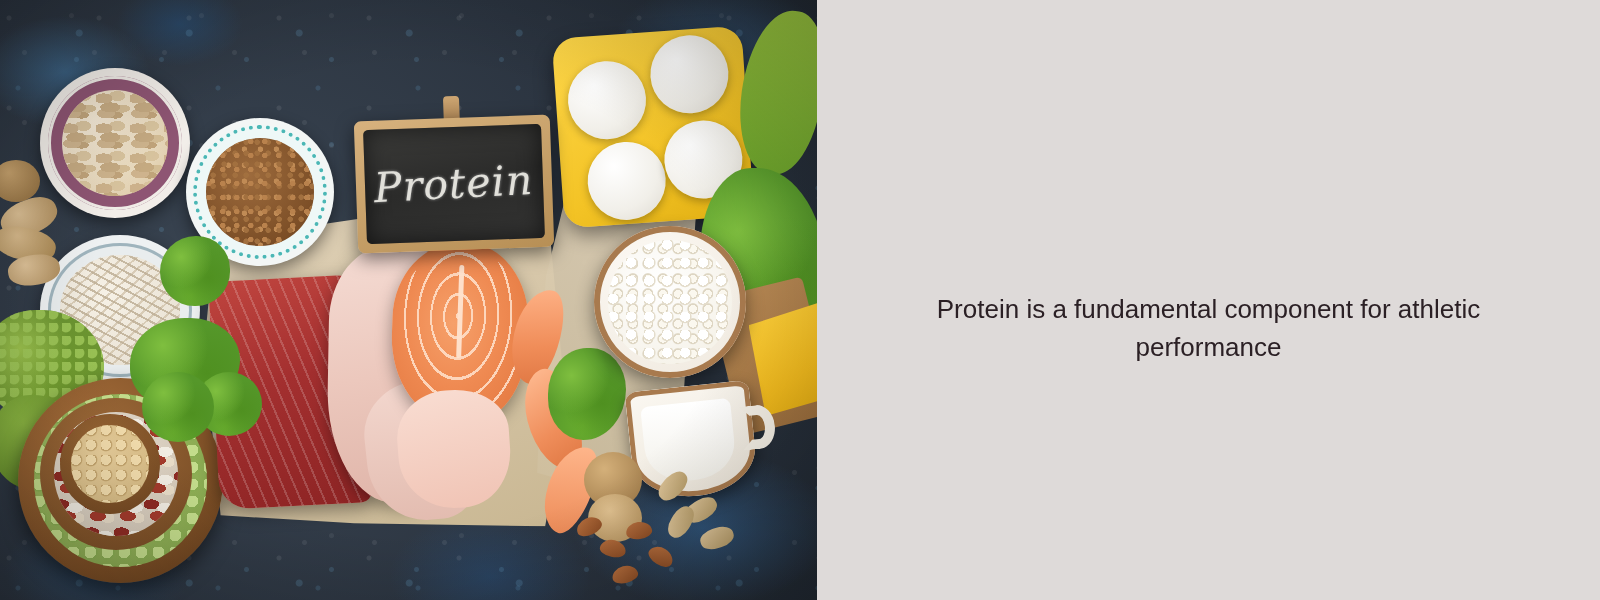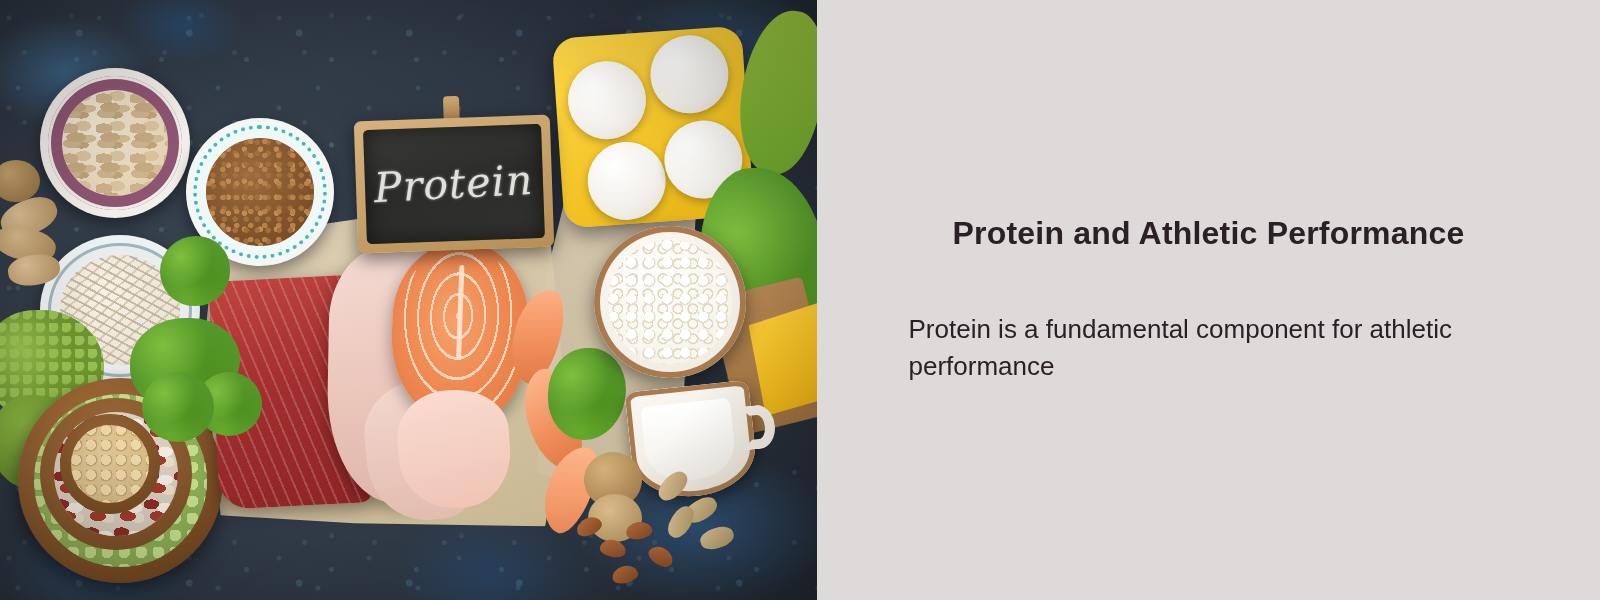--- a/index.html
+++ b/index.html
@@ -480,20 +480,21 @@
     text-align: center;
     line-height: 1.2;
     white-space: nowrap;
   }
   .subhead {
     margin-top: 58px;
     font-family: "Liberation Sans", sans-serif;
     font-size: 26px;
     font-weight: 400;
     color: #2B2025;
+    text-align: center;
     line-height: 1.45;
     max-width: 600px;
   }
 </style>
 </head>
 <body>
 
 <div class="banner">
 
   <div class="photo">
@@ -589,17 +590,16 @@
       <div class="frame"></div>
       <div class="board">
         <span class="chalk">Protein</span>
       </div>
     </div>
 
     <div class="photo-vignette"></div>
   </div>
 
   <div class="text-panel">
-    <h1 class="headline">Protein and Athletic Performance</h1>
     <p class="subhead">Protein is a fundamental component for athletic performance</p>
   </div>
 
 </div>
 
 </body></html>

